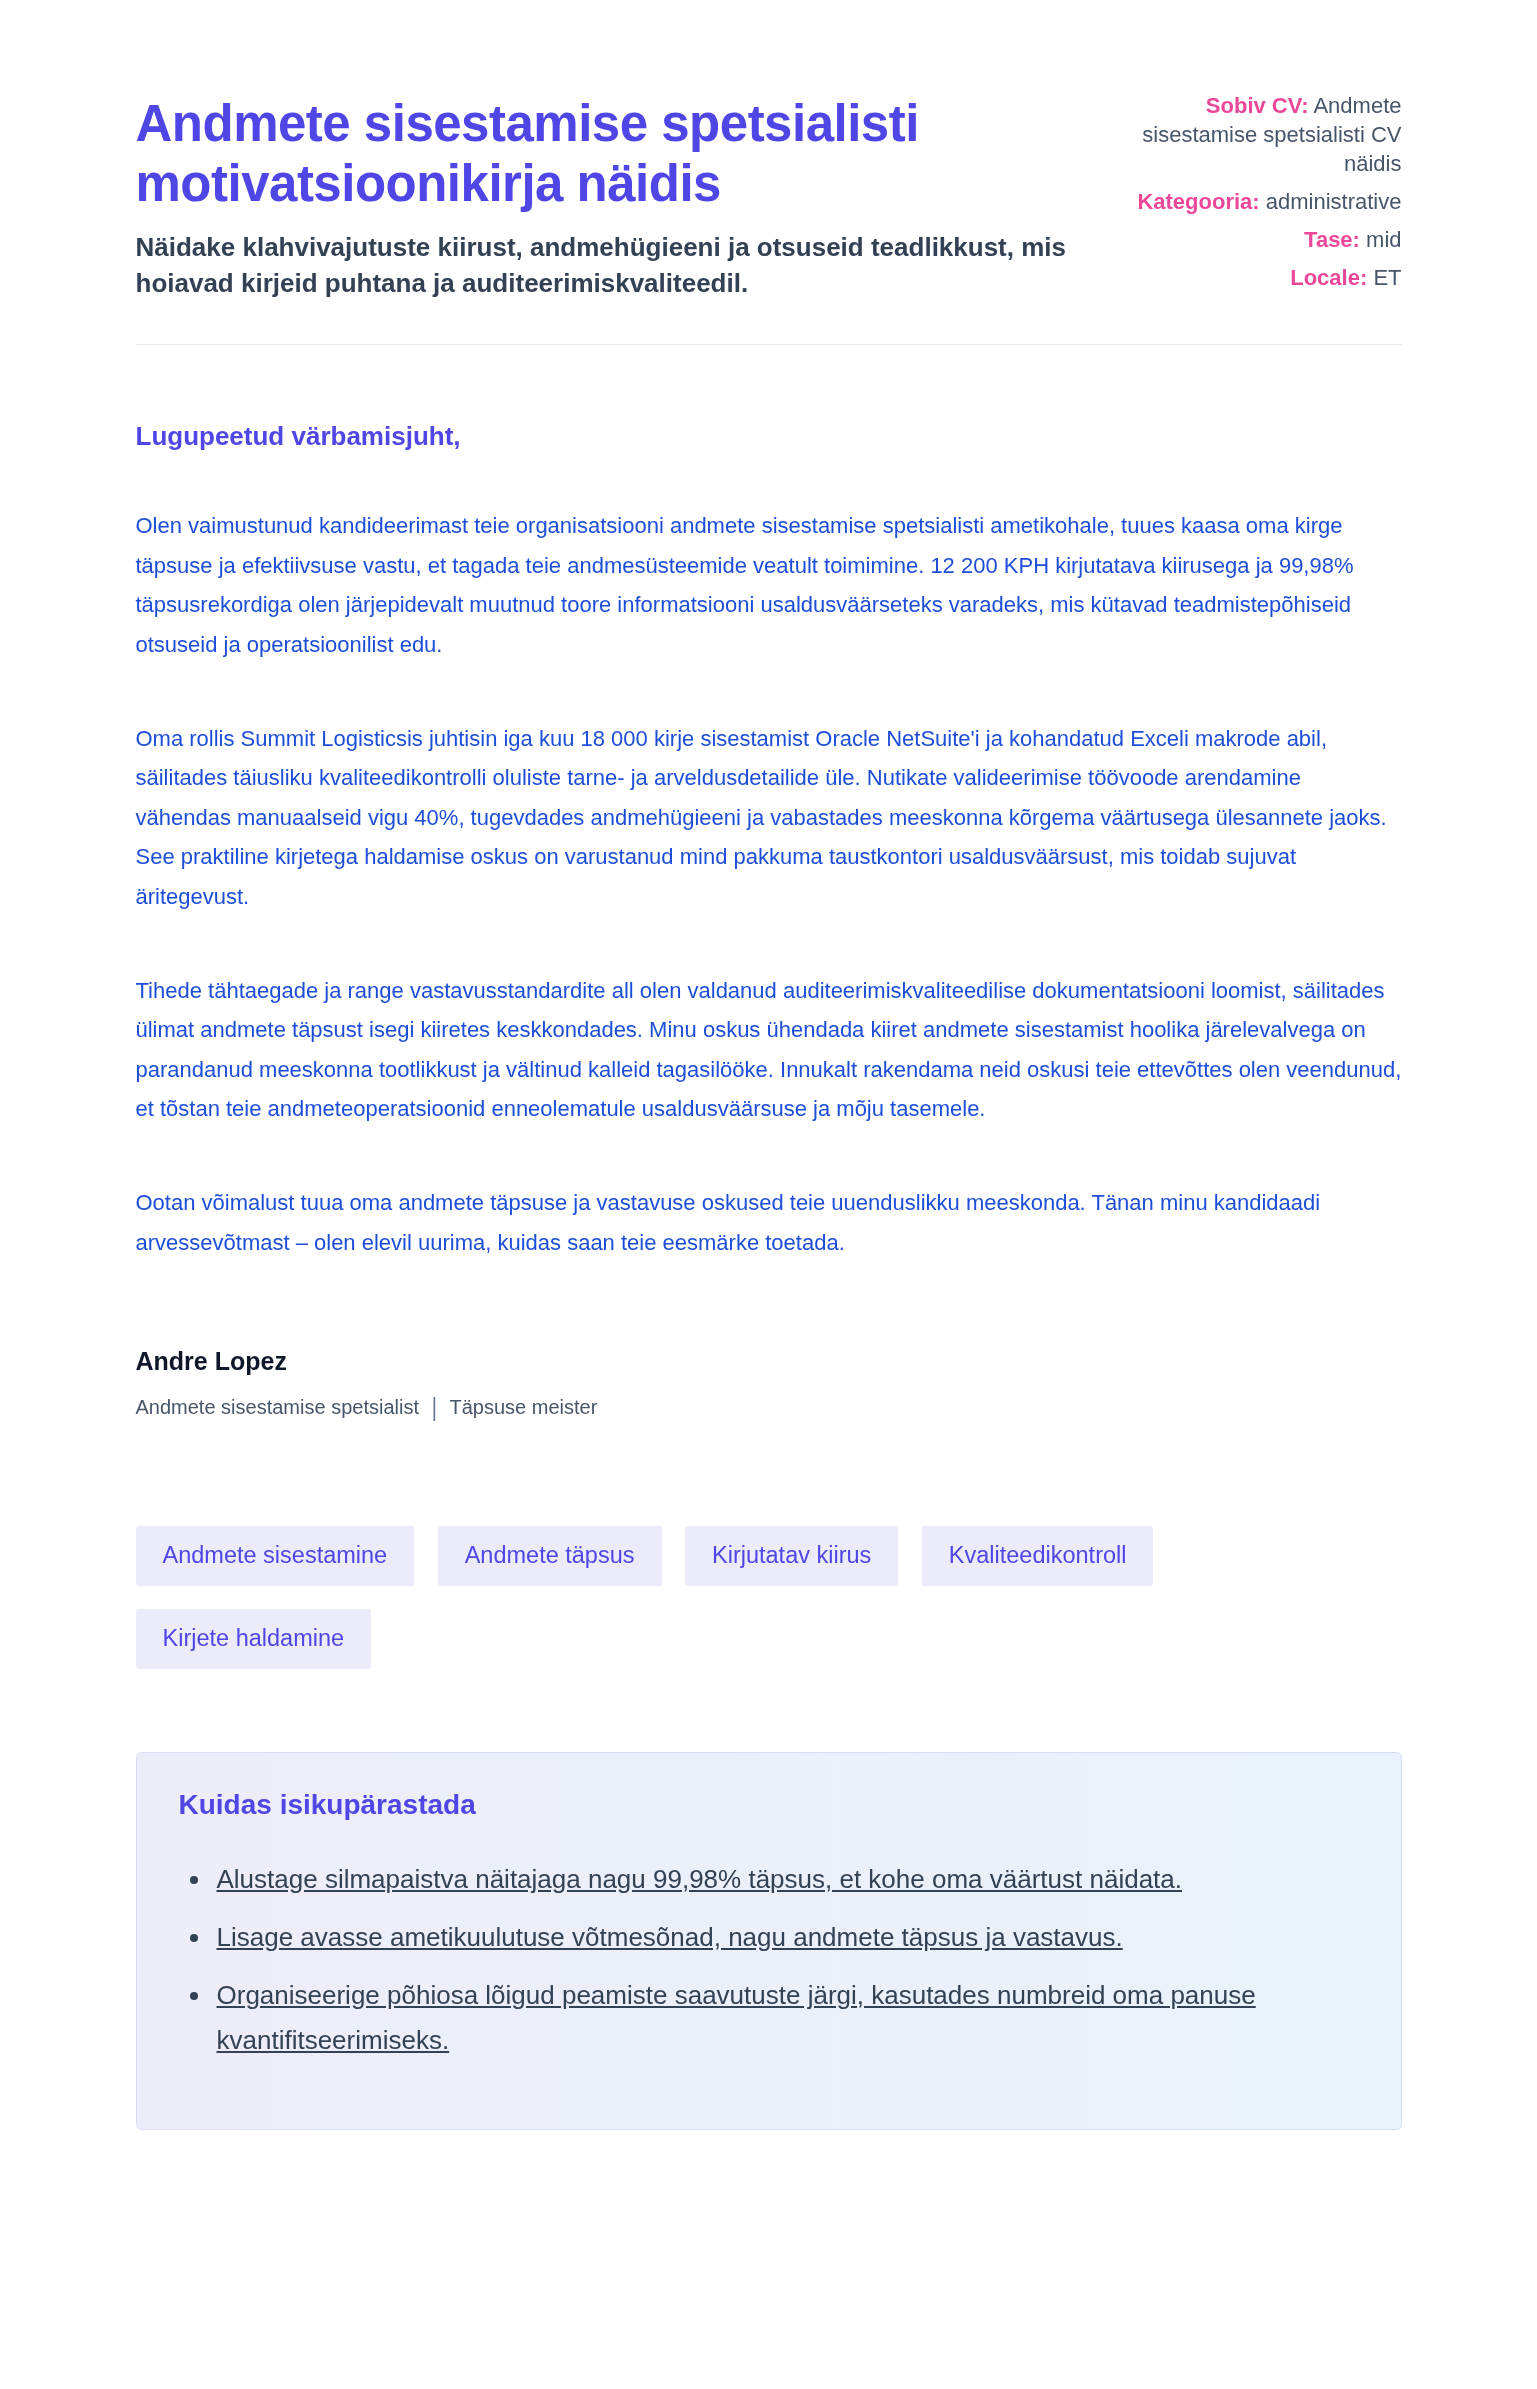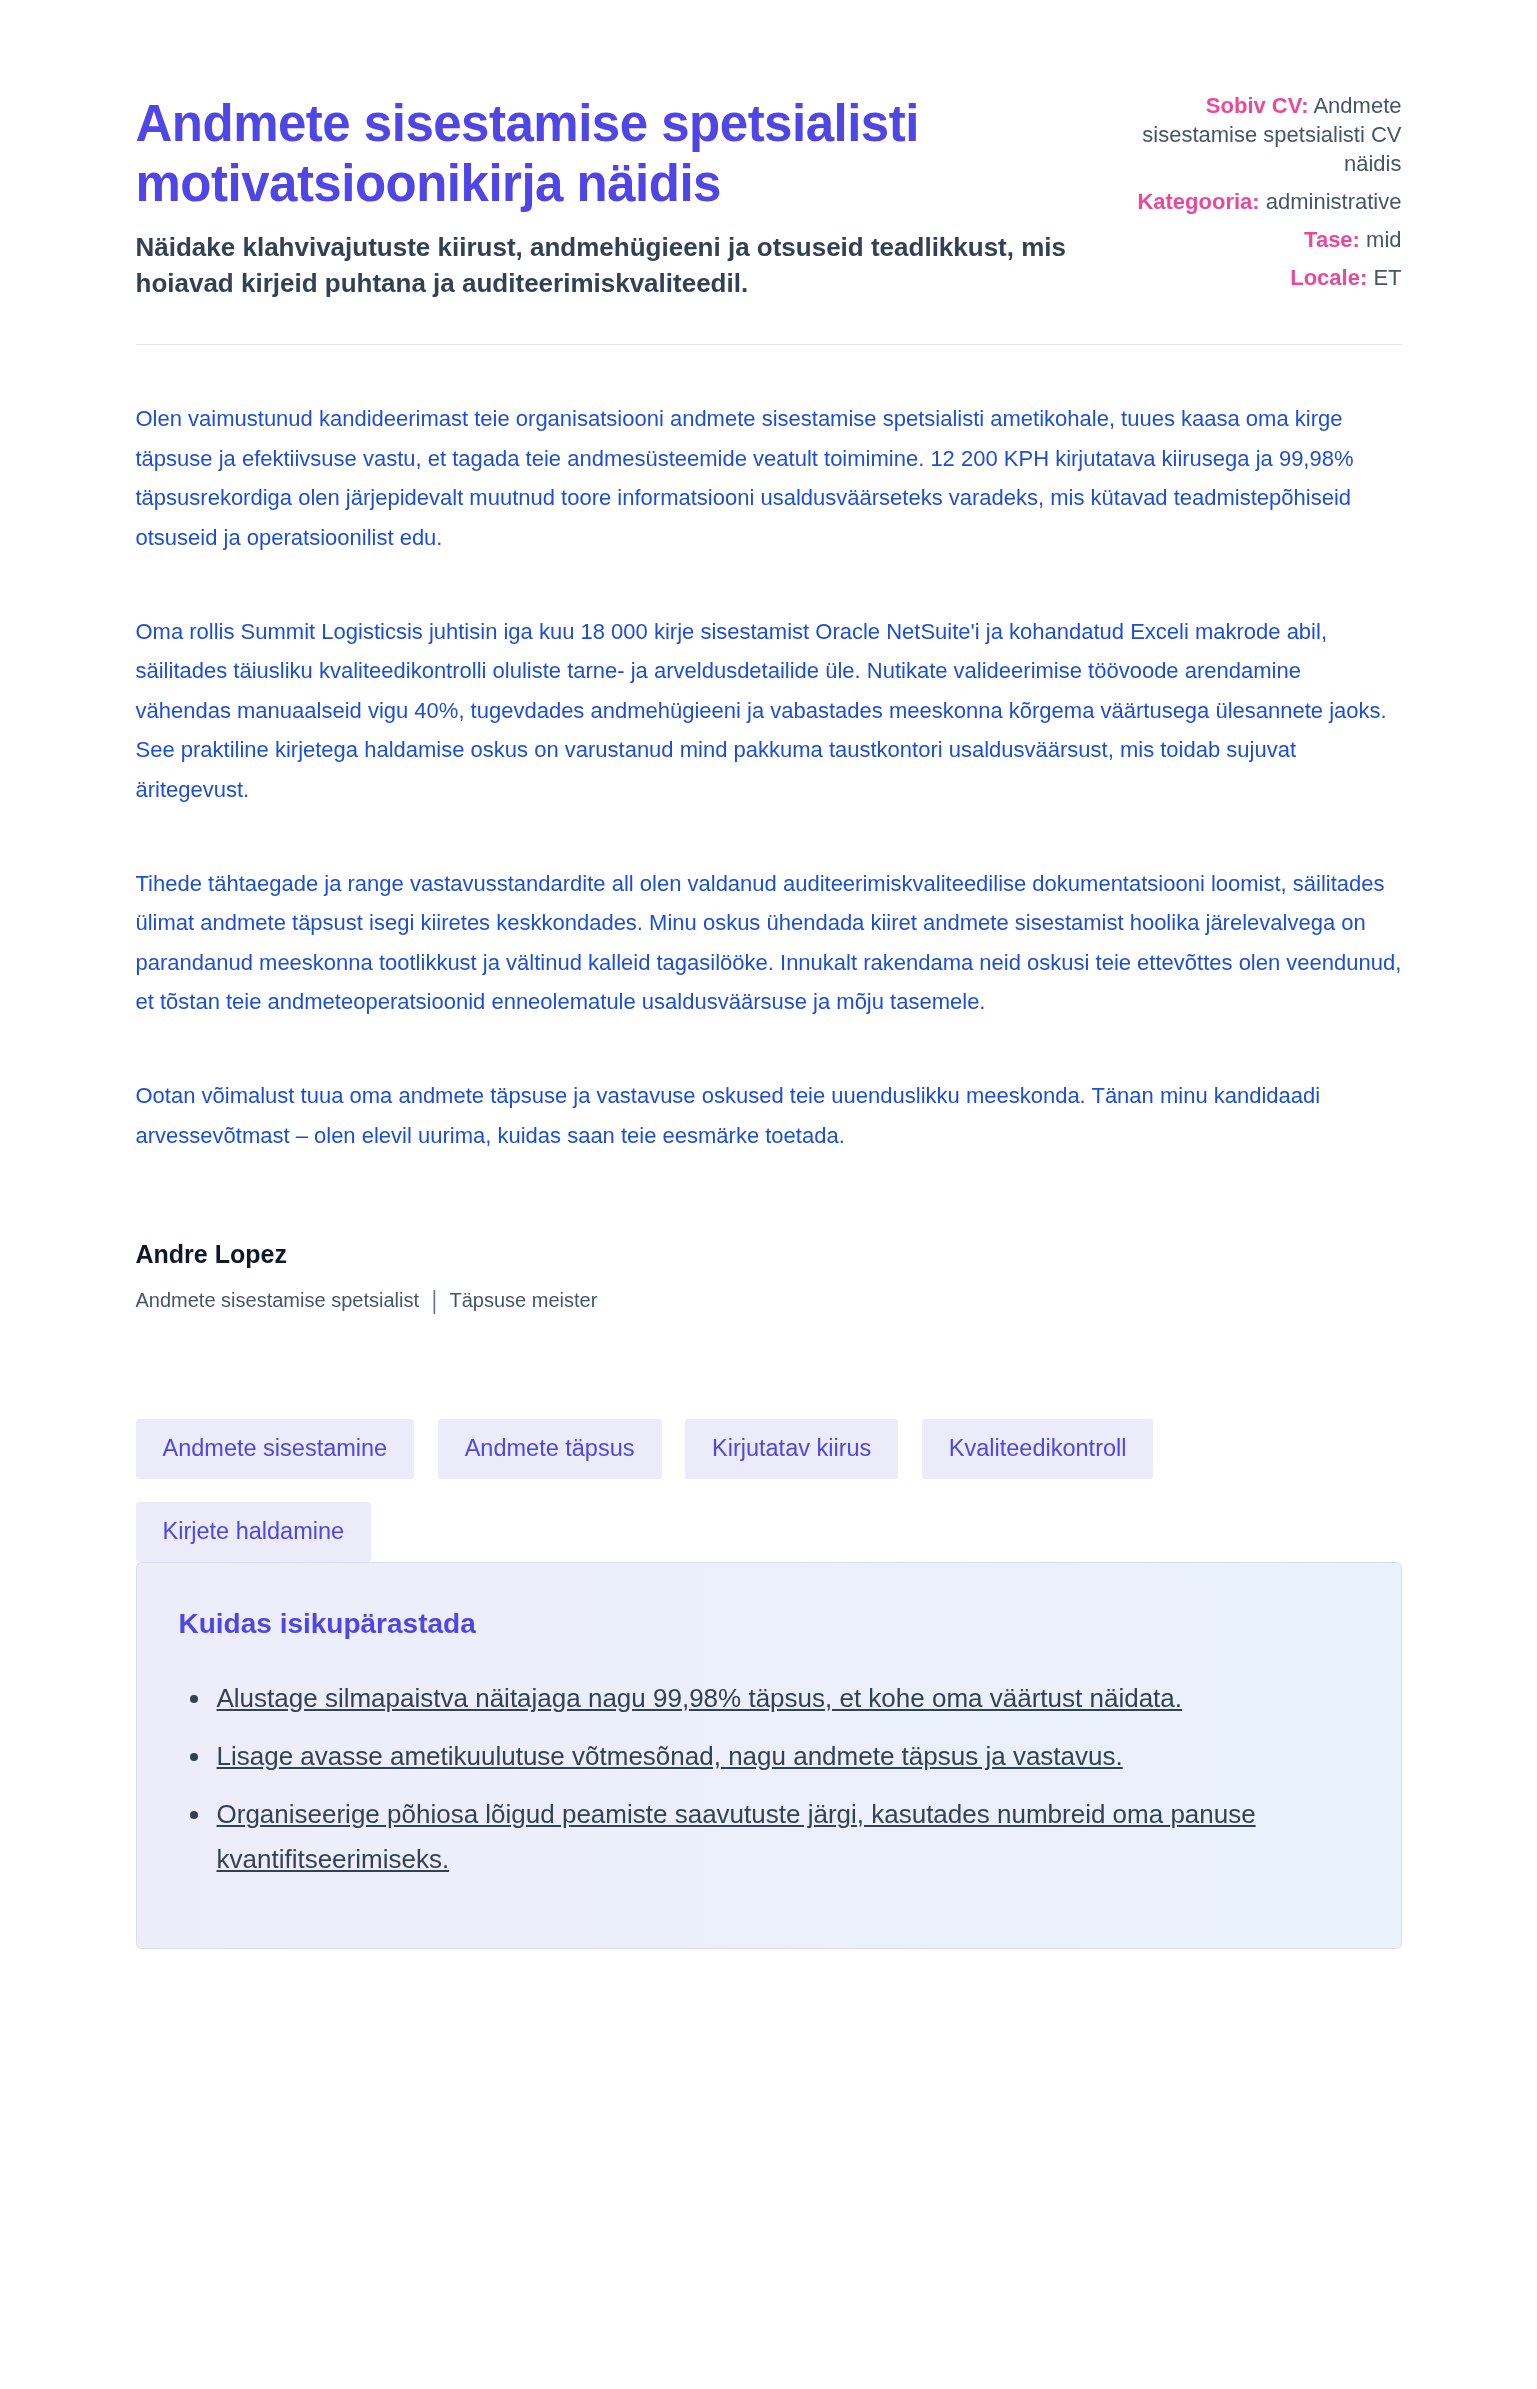--- a/index.html
+++ b/index.html
@@ -109,25 +109,26 @@
     border-radius: 3px;
     padding: 18px 27px;
     font-size: 23.5px;
     font-family: inherit;
     cursor: pointer;
     line-height: 1;
   }
 
   
   .tips-box {
+    margin-top: 83px;
     margin-bottom: 87px;
     border: 0.9px solid #d9ddf0;
     border-radius: 5.4px;
     background: linear-gradient(90deg, #ededf9 0%, #e9f2fb 100%);
-    padding: 45px 47px 52px 42px;
+    padding: 36px 47px 52px 42px;
   }
   .tips-title {
     color: #4f46e5;
     font-size: 28px;
     font-weight: 700;
   }
   .tips-list {
     margin-top: 36px;
     list-style: none;
   }
@@ -166,20 +167,21 @@
         <div class="meta-item"><b>Sobiv CV:</b><span> Andmete sisestamise spetsialisti CV näidis</span></div>
         <div class="meta-item"><b>Kategooria:</b><span> administrative</span></div>
         <div class="meta-item"><b>Tase:</b><span> mid</span></div>
         <div class="meta-item"><b>Locale:</b><span> ET</span></div>
       </aside>
     </header>
 
     <hr class="divider">
 
     <section>
+      <p class="greeting">Lugupeetud värbamisjuht,</p>
       <p class="paragraph">Olen vaimustunud kandideerimast teie organisatsiooni andmete sisestamise spetsialisti ametikohale, tuues kaasa oma kirge täpsuse ja efektiivsuse vastu, et tagada teie andmesüsteemide veatult toimimine. 12 200 KPH kirjutatava kiirusega ja 99,98% täpsusrekordiga olen järjepidevalt muutnud toore informatsiooni usaldusväärseteks varadeks, mis kütavad teadmistepõhiseid otsuseid ja operatsioonilist edu.</p>
       <p class="paragraph">Oma rollis Summit Logisticsis juhtisin iga kuu 18 000 kirje sisestamist Oracle NetSuite'i ja kohandatud Exceli makrode abil, säilitades täiusliku kvaliteedikontrolli oluliste tarne- ja arveldusdetailide üle. Nutikate valideerimise töövoode arendamine vähendas manuaalseid vigu 40%, tugevdades andmehügieeni ja vabastades meeskonna kõrgema väärtusega ülesannete jaoks. See praktiline kirjetega haldamise oskus on varustanud mind pakkuma taustkontori usaldusväärsust, mis toidab sujuvat äritegevust.</p>
       <p class="paragraph">Tihede tähtaegade ja range vastavusstandardite all olen valdanud auditeerimiskvaliteedilise dokumentatsiooni loomist, säilitades ülimat andmete täpsust isegi kiiretes keskkondades. Minu oskus ühendada kiiret andmete sisestamist hoolika järelevalvega on parandanud meeskonna tootlikkust ja vältinud kalleid tagasilööke. Innukalt rakendama neid oskusi teie ettevõttes olen veendunud, et tõstan teie andmeteoperatsioonid enneolematule usaldusväärsuse ja mõju tasemele.</p>
       <p class="paragraph">Ootan võimalust tuua oma andmete täpsuse ja vastavuse oskused teie uuenduslikku meeskonda. Tänan minu kandidaadi arvessevõtmast – olen elevil uurima, kuidas saan teie eesmärke toetada.</p>
 
       <p class="signature-name">Andre Lopez</p>
       <p class="signature-role">
         <span>Andmete sisestamise spetsialist</span><span class="sep">|</span><span>Täpsuse meister</span>
       </p>
     </section>

